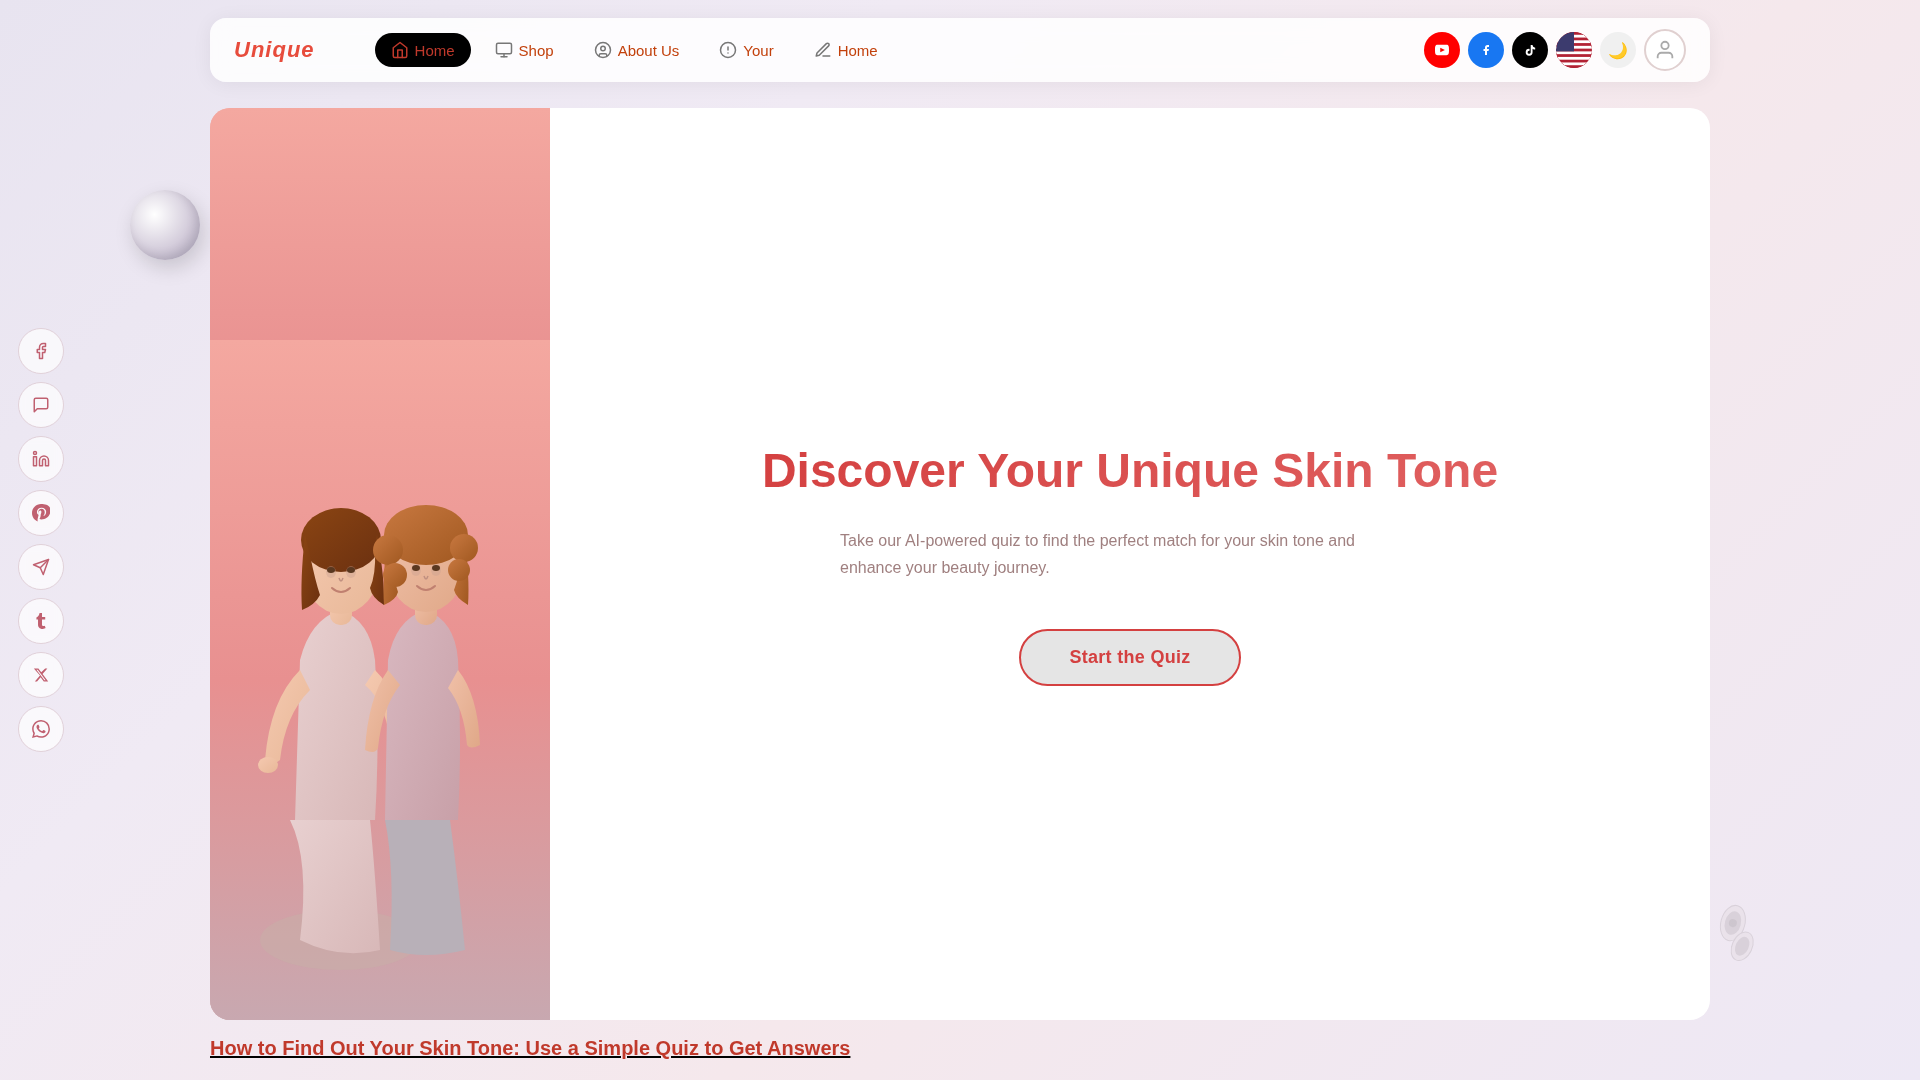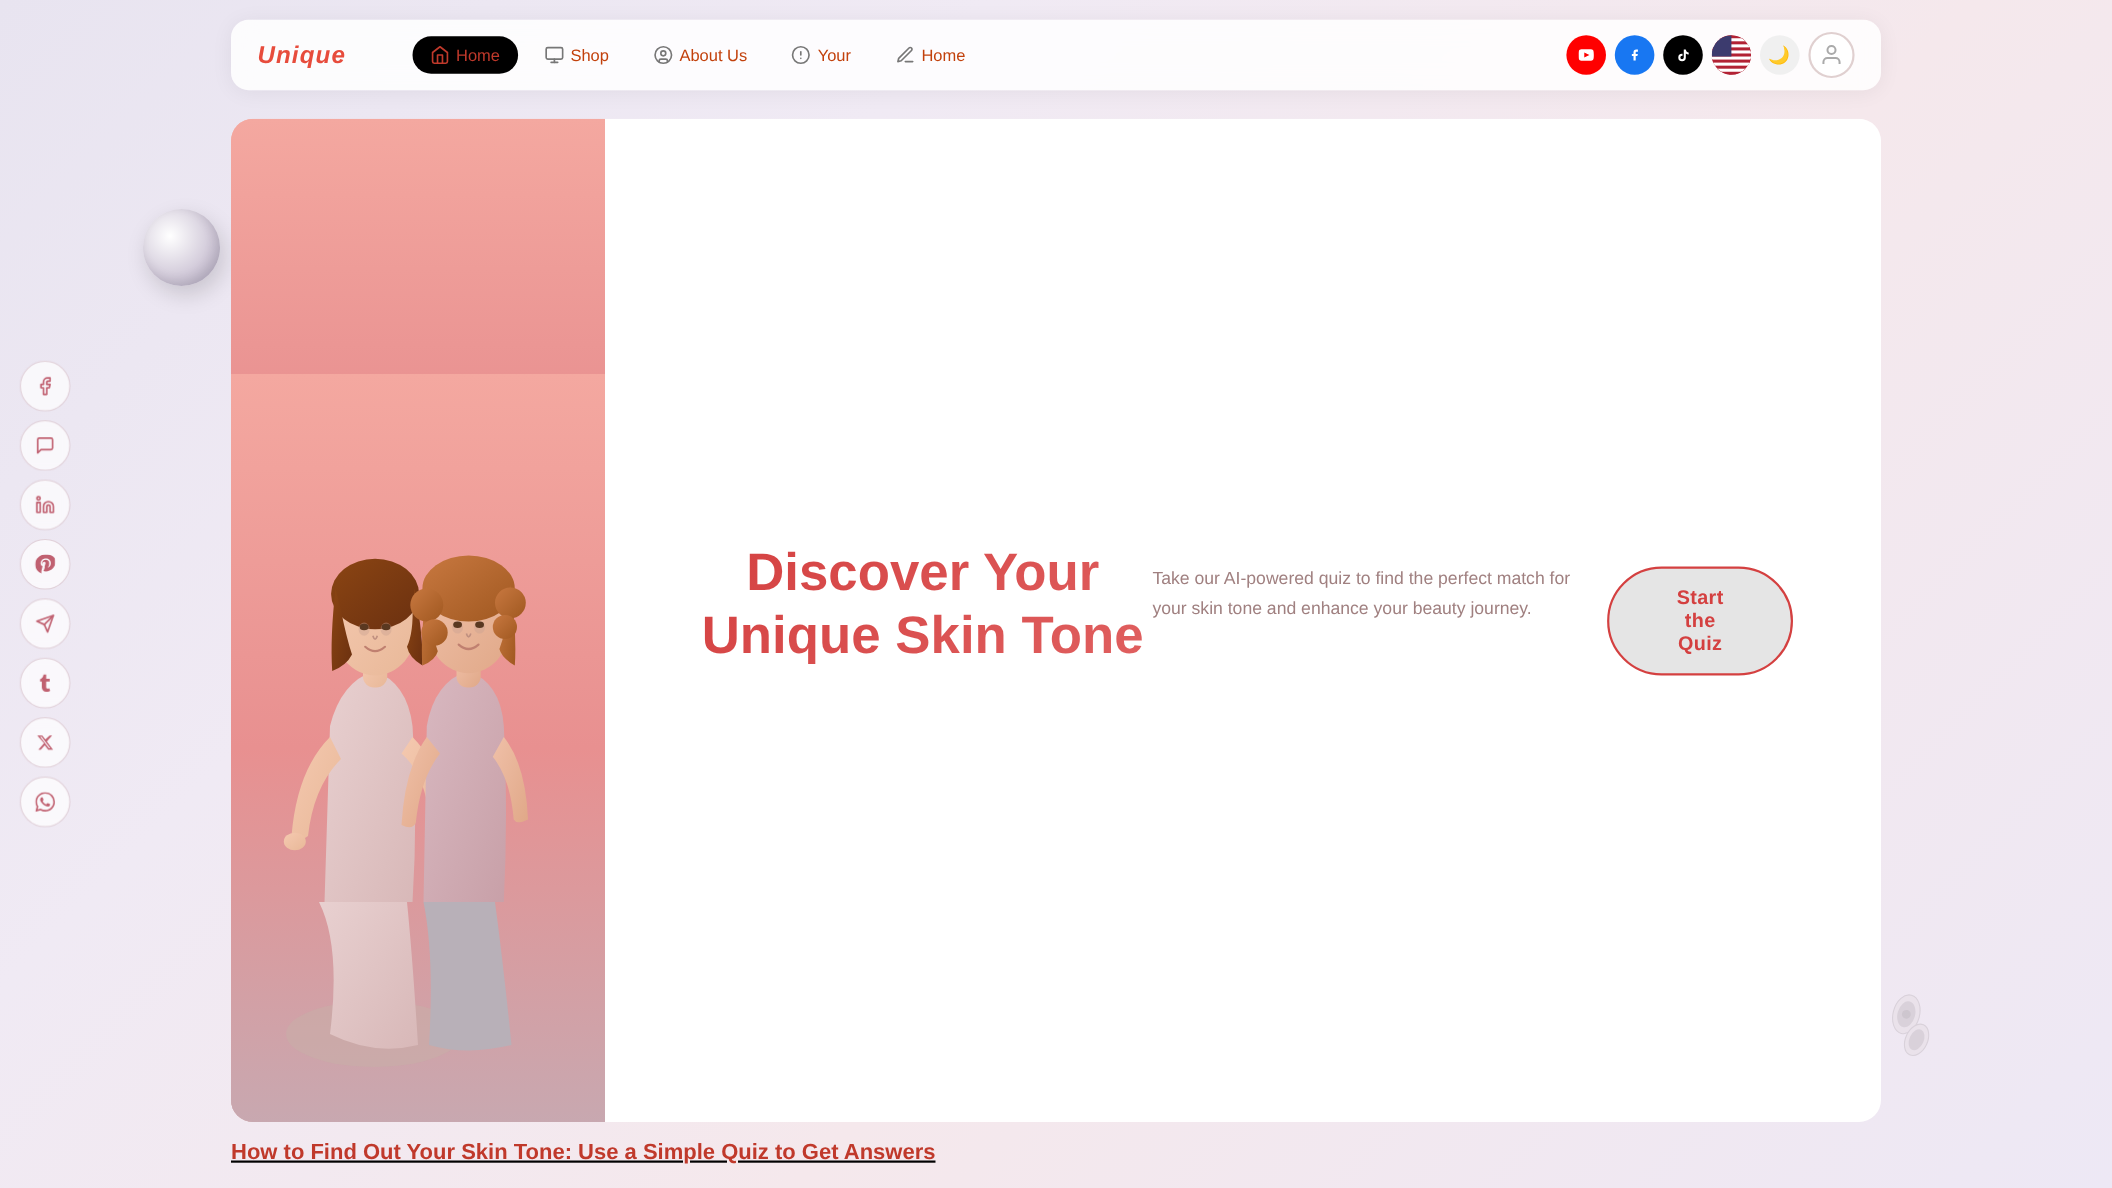--- a/index.html
+++ b/index.html
@@ -176,21 +176,21 @@
       position: relative;
       overflow: hidden;
     }
 
     
     .content-panel {
       flex: 1;
       background: white;
       border-radius: 0 16px 16px 0;
       display: flex;
-      flex-direction: row;
+      flex-direction: column;
       align-items: center;
       justify-content: center;
       padding: 60px 80px;
       position: relative;
     }
 
     .hero-title {
       font-size: 48px;
       font-weight: 700;
       color: #d44040;

